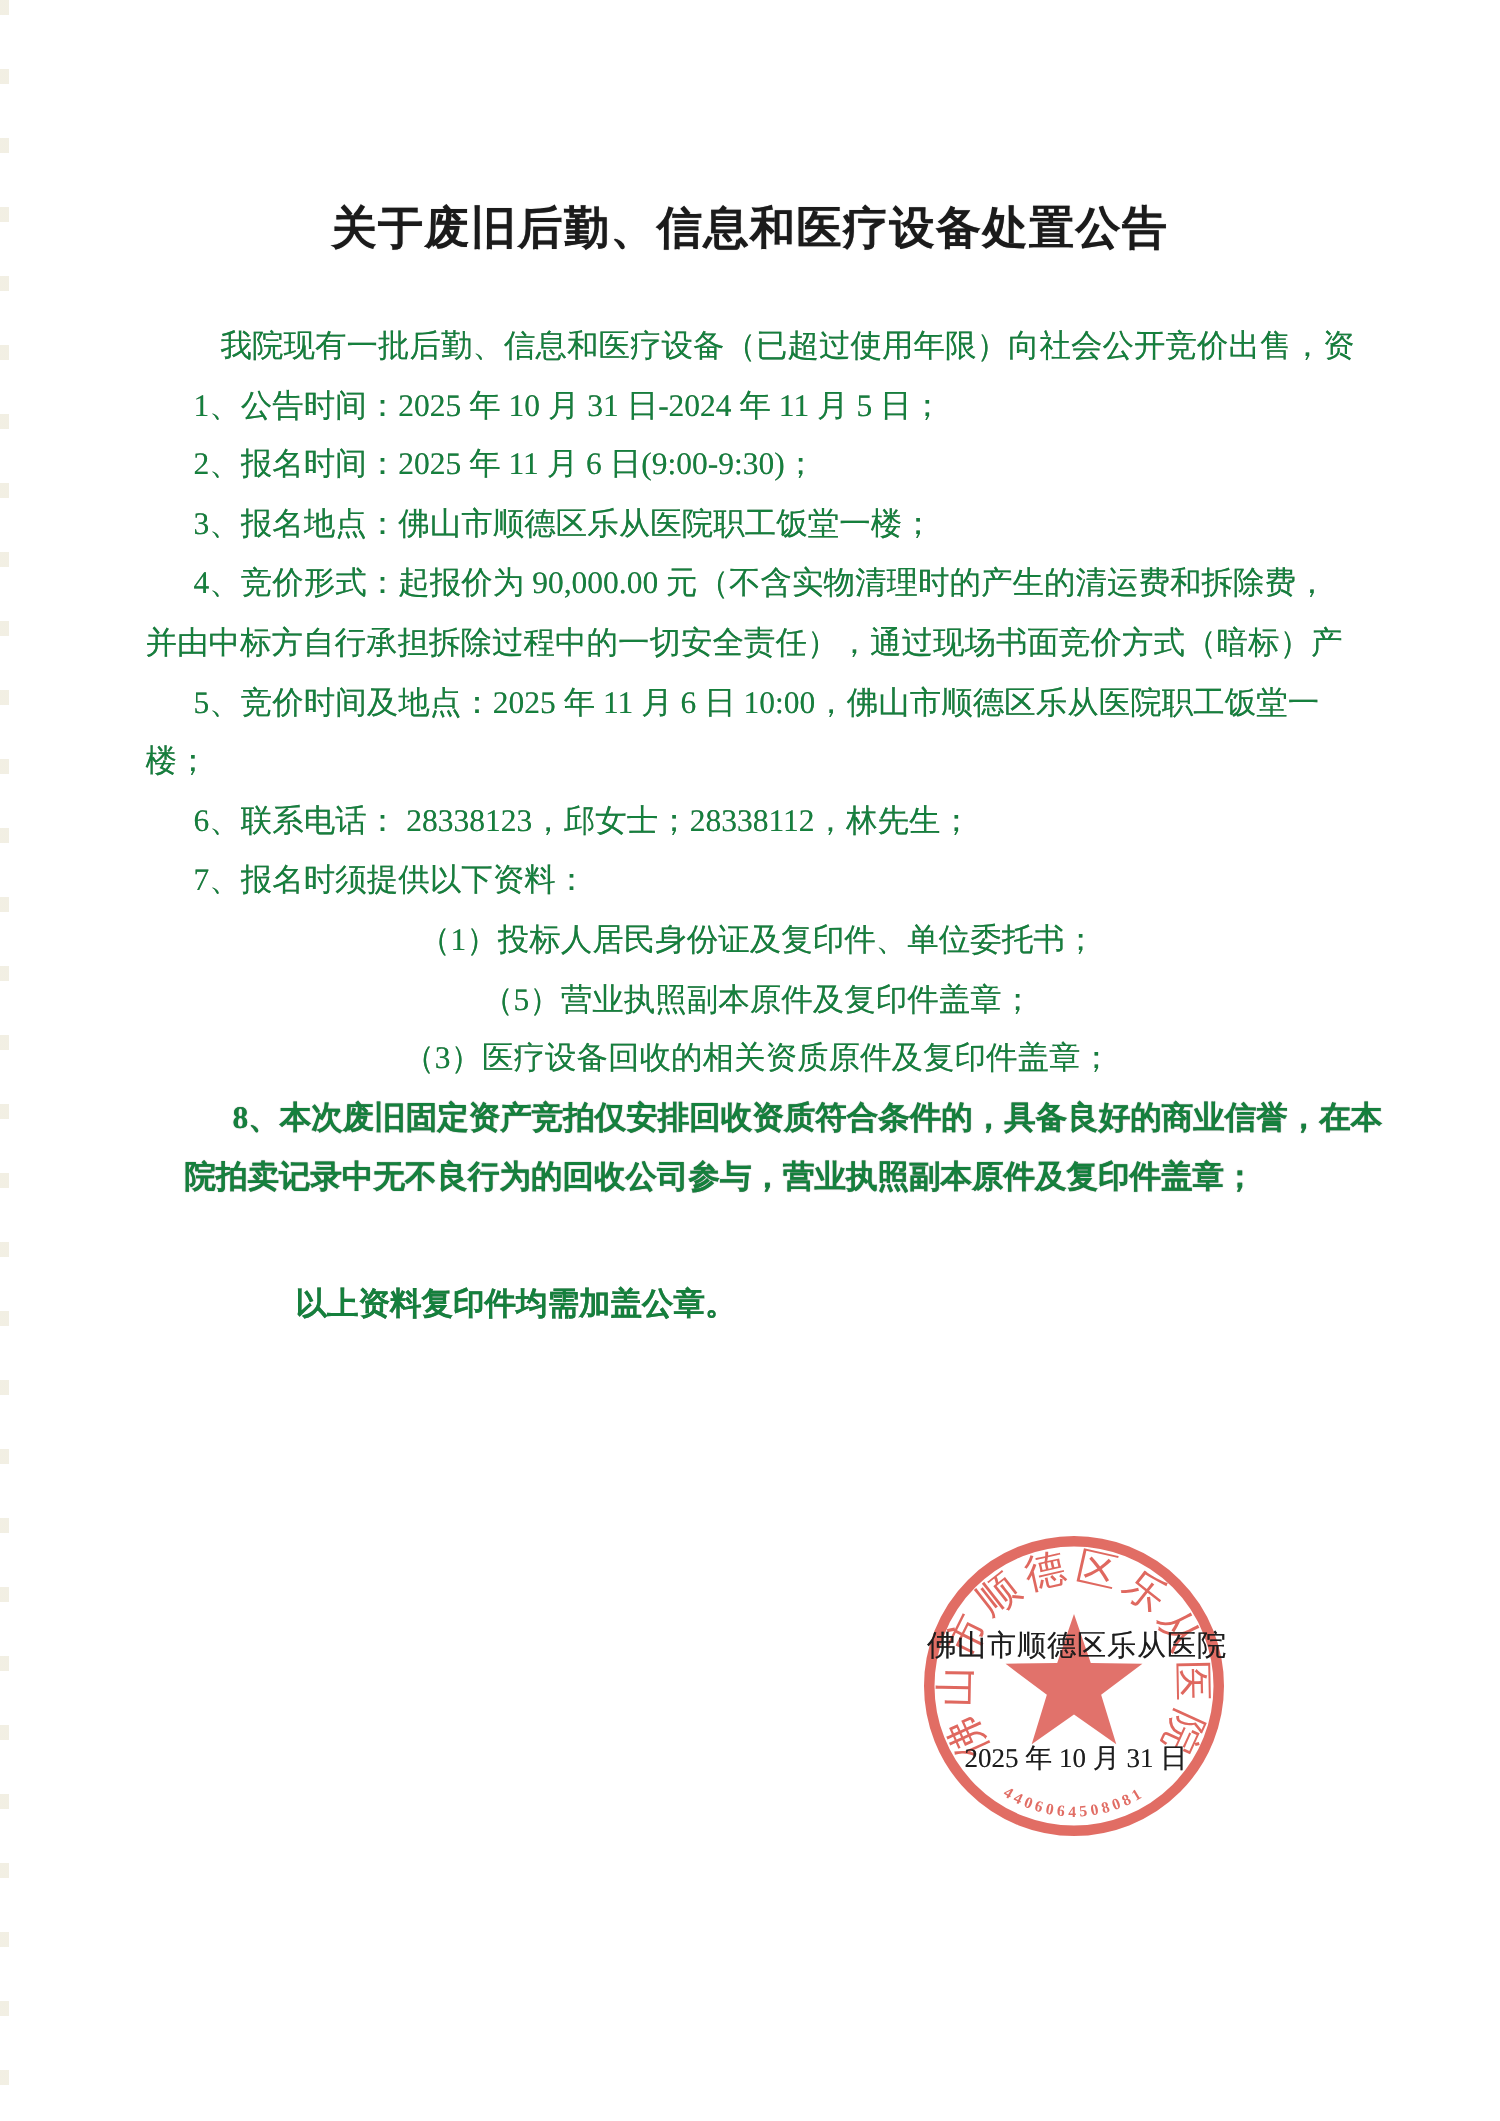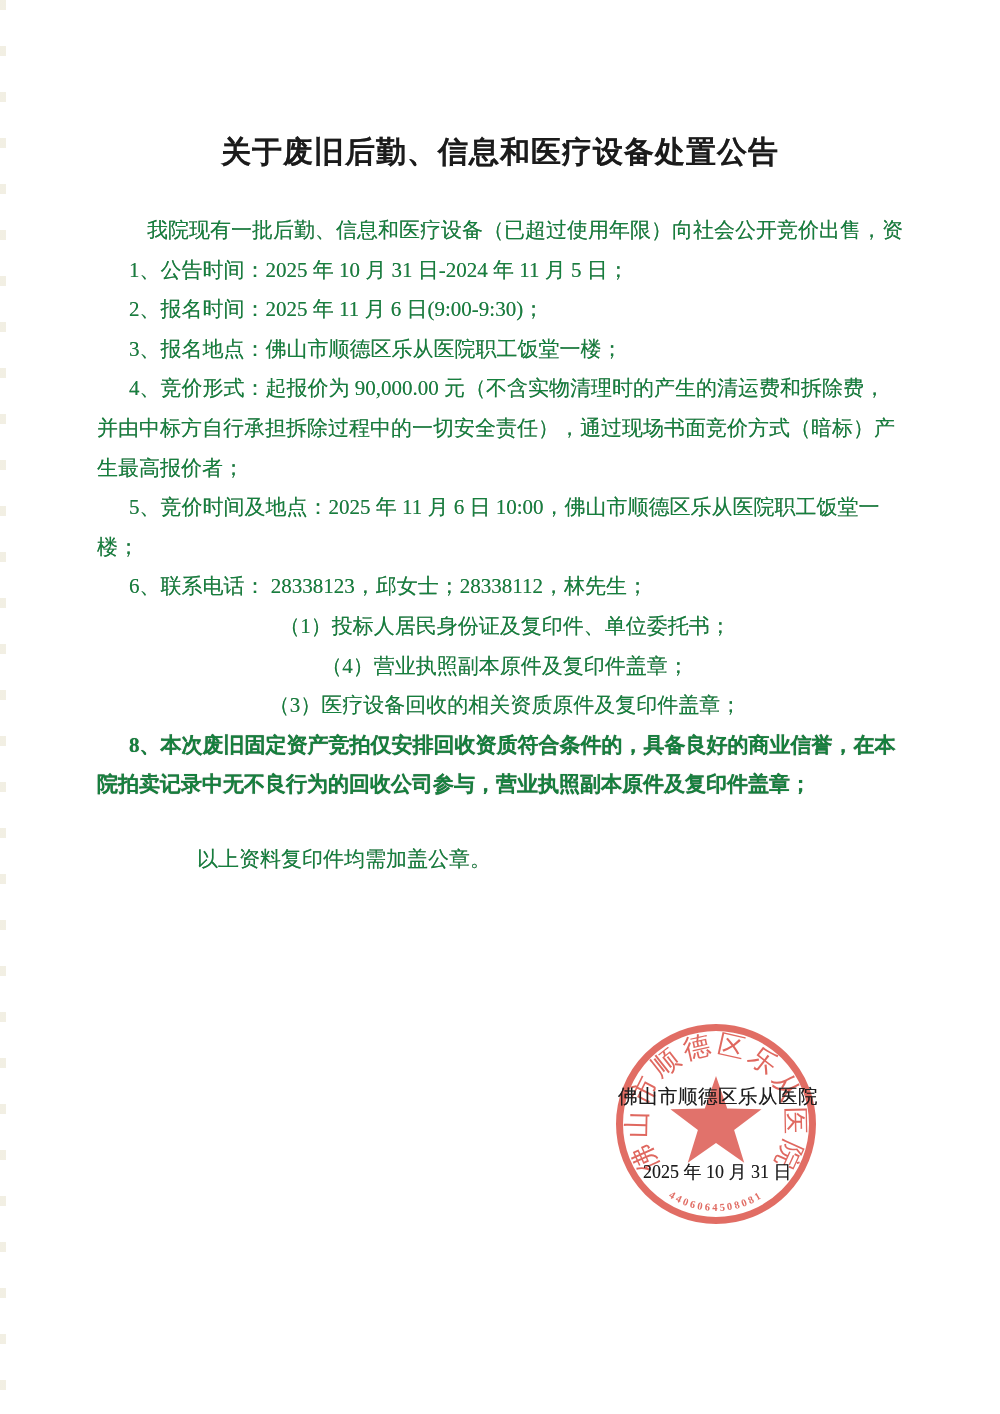--- a/index.html
+++ b/index.html
@@ -28,22 +28,22 @@
   }
   #doc-body{
     position:absolute;top:211px;left:97px;width:806px;
     font-size:21px;line-height:39.6px;color:#15803d;
     text-shadow:0 0 .4px rgba(0,0,0,.45);
   }
   .ln{white-space:nowrap;height:39.6px;overflow:visible;}
   .ln.para-first{padding-left:50px;}
   .ln.item{padding-left:32px;}
   .ln.subitem{padding-left:10px;text-align:center;}
-  .ln.closing{padding-left:100px;margin-top:35px;}
-  .ln.heavy{font-weight:bold;text-shadow:0 0 .7px rgba(0,0,0,.6);}
+  .ln.closing{padding-left:100px;margin-top:45px;font-weight:bold;}
+  .ln.heavy{font-weight:bold;text-shadow:0 0 .7px rgba(0,0,0,.6);margin-left:26px;}
   
   #seal{
     position:absolute;left:613px;top:1021px;width:206px;height:206px;
   }
   #seal svg{display:block;width:206px;height:206px;opacity:.92;}
   .seal-ring{fill:none;stroke:#d8443a;stroke-width:7;stroke-opacity:.85;}
   .seal-ring-text{
     font-family:"Liberation Serif","DejaVu Serif",serif;
     font-size:27px;letter-spacing:4px;fill:#d8443a;fill-opacity:.88;
   }
@@ -74,26 +74,26 @@
 
   <h1 id="doc-title">关于废旧后勤、信息和医疗设备处置公告</h1>
 
   <div id="doc-body">
     <div class="ln para-first">我院现有一批后勤、信息和医疗设备（已超过使用年限）向社会公开竞价出售，资</div>
     <div class="ln item">1、公告时间：2025 年 10 月 31 日-2024 年 11 月 5 日；</div>
     <div class="ln item">2、报名时间：2025 年 11 月 6 日(9:00-9:30)；</div>
     <div class="ln item">3、报名地点：佛山市顺德区乐从医院职工饭堂一楼；</div>
     <div class="ln item">4、竞价形式：起报价为 90,000.00 元（不含实物清理时的产生的清运费和拆除费，</div>
     <div class="ln">并由中标方自行承担拆除过程中的一切安全责任），通过现场书面竞价方式（暗标）产</div>
-    <div class="ln">生最高报价者；</div>
     <div class="ln item">5、竞价时间及地点：2025 年 11 月 6 日 10:00，佛山市顺德区乐从医院职工饭堂一</div>
     <div class="ln">楼；</div>
     <div class="ln item">6、联系电话：  28338123，邱女士；28338112，林先生；</div>
+    <div class="ln item">7、报名时须提供以下资料：</div>
     <div class="ln subitem">（1）投标人居民身份证及复印件、单位委托书；</div>
-    <div class="ln subitem">（4）营业执照副本原件及复印件盖章；</div>
+    <div class="ln subitem">（5）营业执照副本原件及复印件盖章；</div>
     <div class="ln subitem">（3）医疗设备回收的相关资质原件及复印件盖章；</div>
     <div class="ln item heavy">8、本次废旧固定资产竞拍仅安排回收资质符合条件的，具备良好的商业信誉，在本</div>
     <div class="ln heavy">院拍卖记录中无不良行为的回收公司参与，营业执照副本原件及复印件盖章；</div>
     <div class="ln closing">以上资料复印件均需加盖公章。</div>
   </div>
 
   <div id="seal">
     <svg viewBox="0 0 206 206">
       <defs>
         <path id="ringPath" d="M 45.7 143.2 A 70 70 0 1 1 160.3 143.2"></path>

